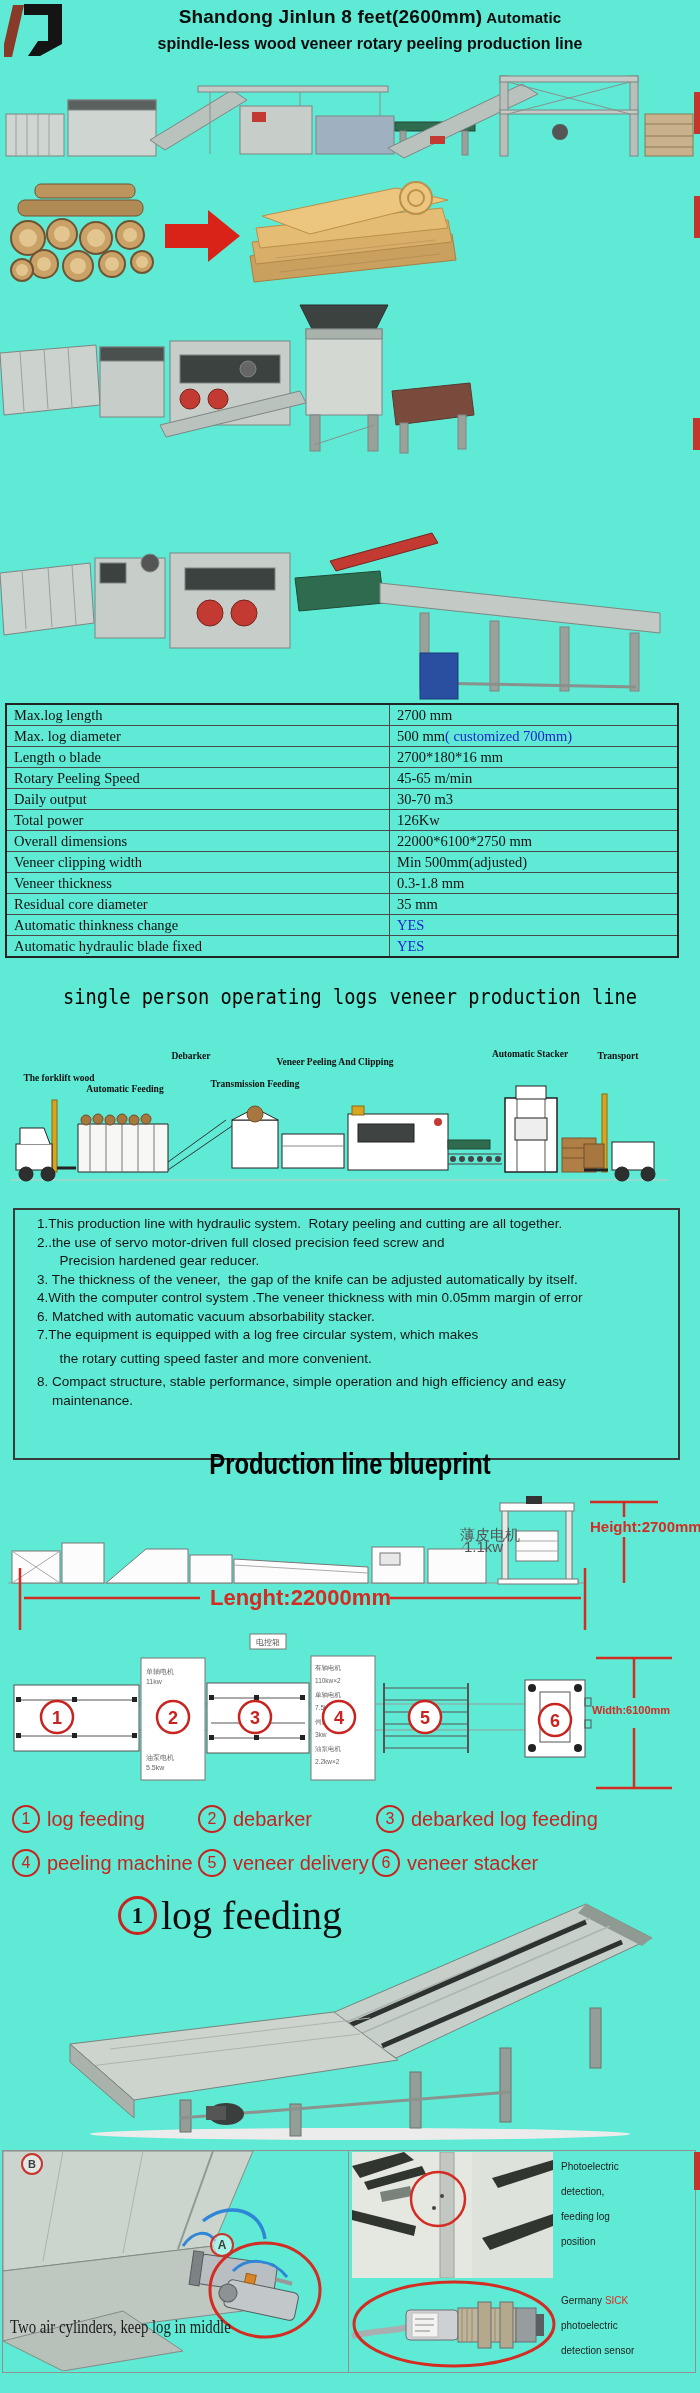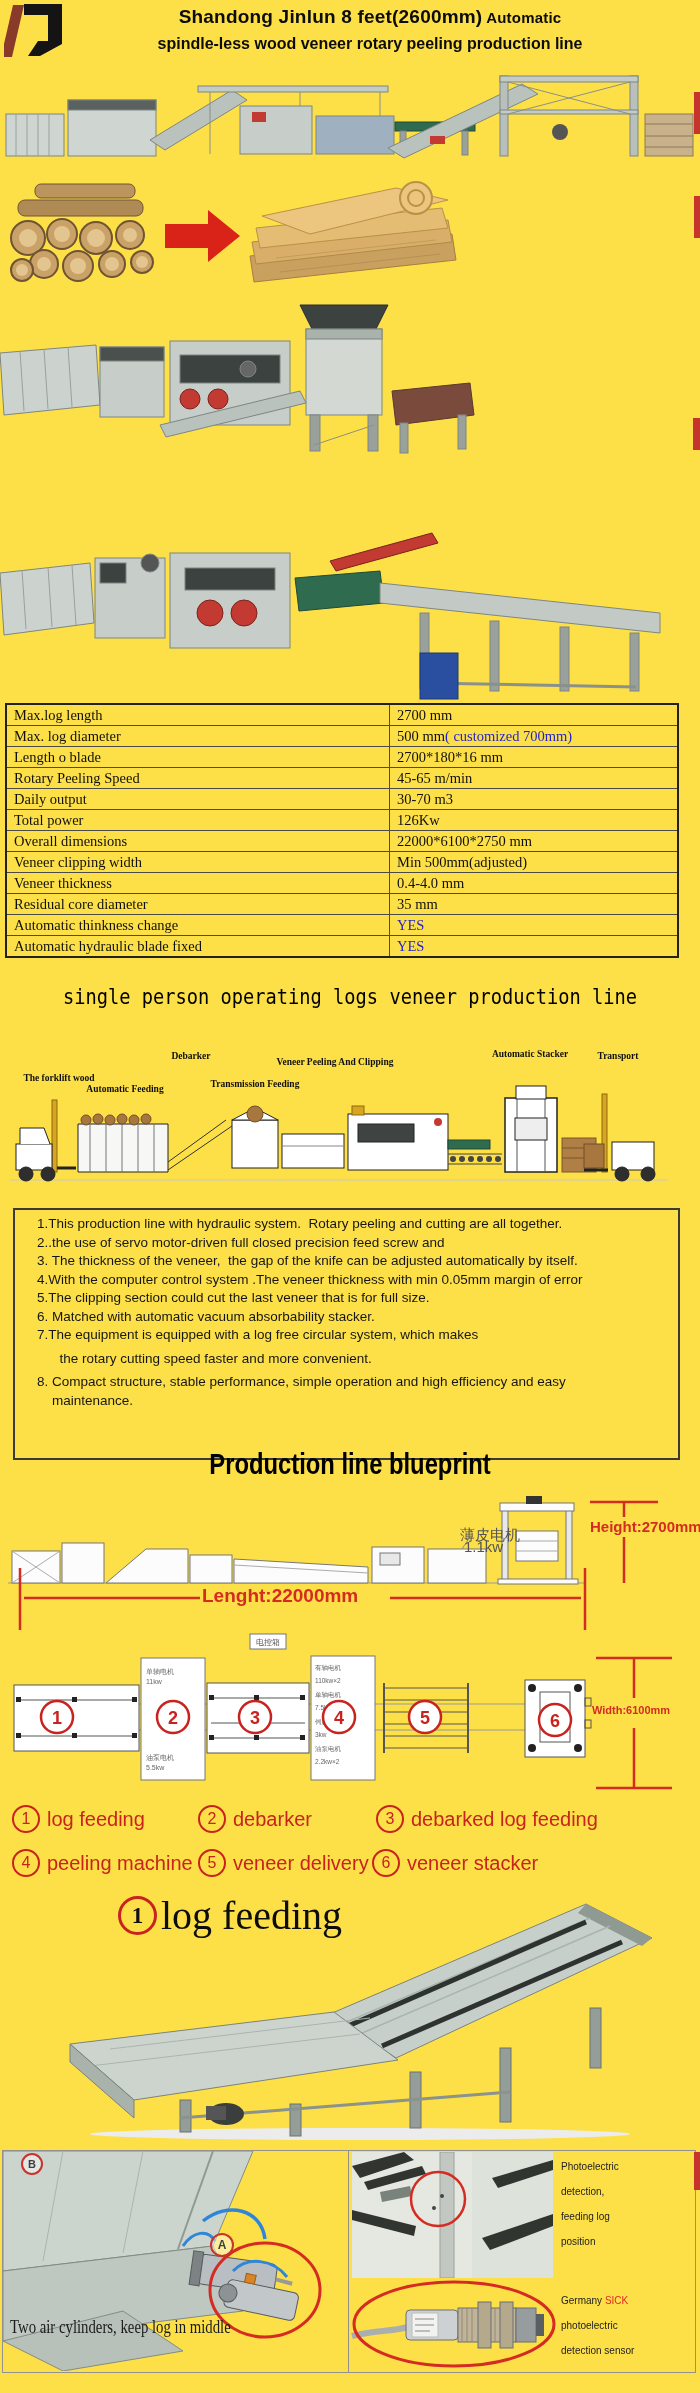--- a/index.html
+++ b/index.html
@@ -1,16 +1,16 @@
 <!DOCTYPE html>
 <html><head>
 <meta charset="utf-8">
 <style>
   html,body{margin:0;padding:0;background:#fff;}
-  .page{position:relative;width:700px;height:2393px;background:#fde047;overflow:hidden;
+  .page{position:relative;width:700px;height:2393px;background:#5eead4;overflow:hidden;
         font-family:"Liberation Sans",sans-serif;color:#111;}
   .abs{position:absolute;}
   
   .title-wrap{left:70px;top:6px;width:600px;text-align:center;}
   .t1{font-weight:bold;font-size:19px;color:#0c0c0c;letter-spacing:.2px;}
   .t1 .suffix{font-size:15px;}
   .t2{font-weight:bold;font-size:16px;margin-top:7px;color:#0c0c0c;}
   
   table.spec{border-collapse:collapse;width:657px;table-layout:fixed;
              font-family:Liberation Serif, serif;font-size:14.5px;color:#101010;}
@@ -227,21 +227,21 @@
       <tr>
           <td class="c1"><span>Overall dimensions</span></td>
           <td class="c2"><span>22000*6100*2750 mm</span><span class="blue"></span></td>
         </tr>
       <tr>
           <td class="c1"><span>Veneer clipping  width</span></td>
           <td class="c2"><span>Min 500mm(adjusted)</span><span class="blue"></span></td>
         </tr>
       <tr>
           <td class="c1"><span>Veneer thickness</span></td>
-          <td class="c2"><span>0.4-4.0 mm</span><span class="blue"></span></td>
+          <td class="c2"><span>0.3-1.8 mm</span><span class="blue"></span></td>
         </tr>
       <tr>
           <td class="c1"><span>Residual core diameter</span></td>
           <td class="c2"><span>35 mm</span><span class="blue"></span></td>
         </tr>
       <tr>
           <td class="c1"><span>Automatic thinkness change</span></td>
           <td class="c2"><span></span><span class="blue">YES</span></td>
         </tr>
       <tr>
@@ -318,23 +318,23 @@
   <div class="abs dlabel" style="left:125px;top:1084px;">Automatic Feeding</div>
   <div class="abs dlabel" style="left:191px;top:1051px;">Debarker</div>
   <div class="abs dlabel" style="left:255px;top:1079px;">Transmission Feeding</div>
   <div class="abs dlabel" style="left:335px;top:1057px;">Veneer Peeling And Clipping</div>
   <div class="abs dlabel" style="left:530px;top:1049px;">Automatic Stacker</div>
   <div class="abs dlabel" style="left:618px;top:1051px;">Transport</div>
 
   <div class="abs features">
     <div class="feat-line">1.This production line with hydraulic system.  Rotary peeling and cutting are all together.</div>
     <div class="feat-line">2..the use of servo motor-driven full closed precision feed screw and</div>
+    <div class="feat-line">      Precision hardened gear reducer.</div>
     <div class="feat-line">3. The thickness of the veneer,  the gap of the knife can be adjusted automatically by itself.</div>
     <div class="feat-line">4.With the computer control system .The veneer thickness with min 0.05mm margin of error</div>
-    <div class="feat-line">5.The clipping section could cut the last veneer that is for full size.</div>
     <div class="feat-line">6. Matched with automatic vacuum absorbability stacker.</div>
     <div class="feat-line">7.The equipment is equipped with a log free circular system, which makes</div>
     <div class="feat-line">      the rotary cutting speed faster and more convenient.</div>
     <div class="feat-line">8. Compact structure, stable performance, simple operation and high efficiency and easy</div>
     <div class="feat-line">    maintenance.</div>
   </div>
 
   <div class="abs bp-head">Production line blueprint</div>
 
   <svg class="abs" style="left:0;top:1495px;" width="700" height="95" viewBox="0 0 700 95">
@@ -372,21 +372,21 @@
   <div class="abs red-dim" style="left:590px;top:1518px;font-size:15px;">Height:2700mm</div>
 
   <svg class="abs" style="left:0;top:1560px;" width="700" height="80" viewBox="0 0 700 80">
     <g stroke="#d42c22" stroke-width="2.5">
       <line x1="20" y1="8" x2="20" y2="70"></line>
       <line x1="585" y1="8" x2="585" y2="70"></line>
       <line x1="24" y1="38" x2="200" y2="38"></line>
       <line x1="390" y1="38" x2="581" y2="38"></line>
     </g>
   </svg>
-  <div class="abs red-dim" style="left:202px;top:1585px;font-size:19px;">Lenght:22000mm</div>
+  <div class="abs red-dim" style="left:210px;top:1585px;font-size:22px;">Lenght:22000mm</div>
 
   <svg class="abs" style="left:0;top:1628px;" width="700" height="172" viewBox="0 0 700 172">
     <g stroke="#555" fill="none" stroke-width="1">
       <line x1="14" y1="76" x2="584" y2="76" stroke="#999"></line>
       <line x1="14" y1="102" x2="584" y2="102" stroke="#999"></line>
       <rect x="250" y="6" width="36" height="15" fill="#fff" stroke="#777"></rect>
       <rect x="14" y="57" width="125" height="66" fill="#fff"></rect>
       <line x1="18" y1="72" x2="135" y2="72"></line>
         <line x1="18" y1="108" x2="135" y2="108"></line>
       <g fill="#222" stroke="none">

